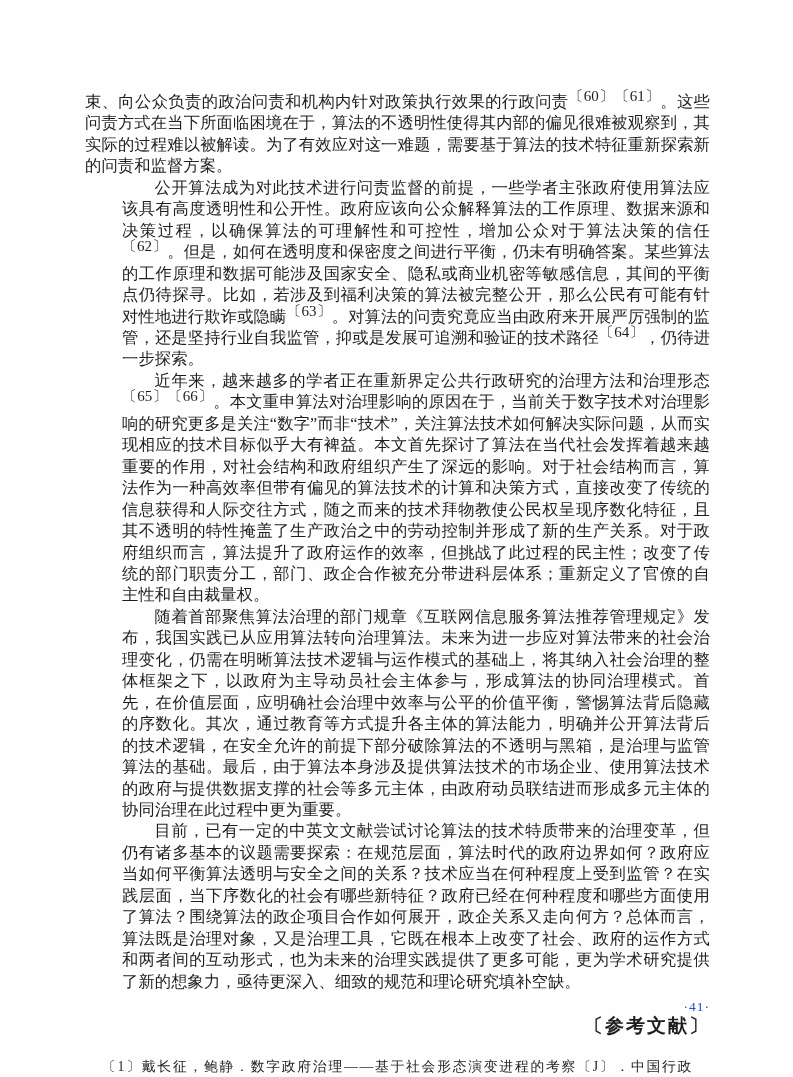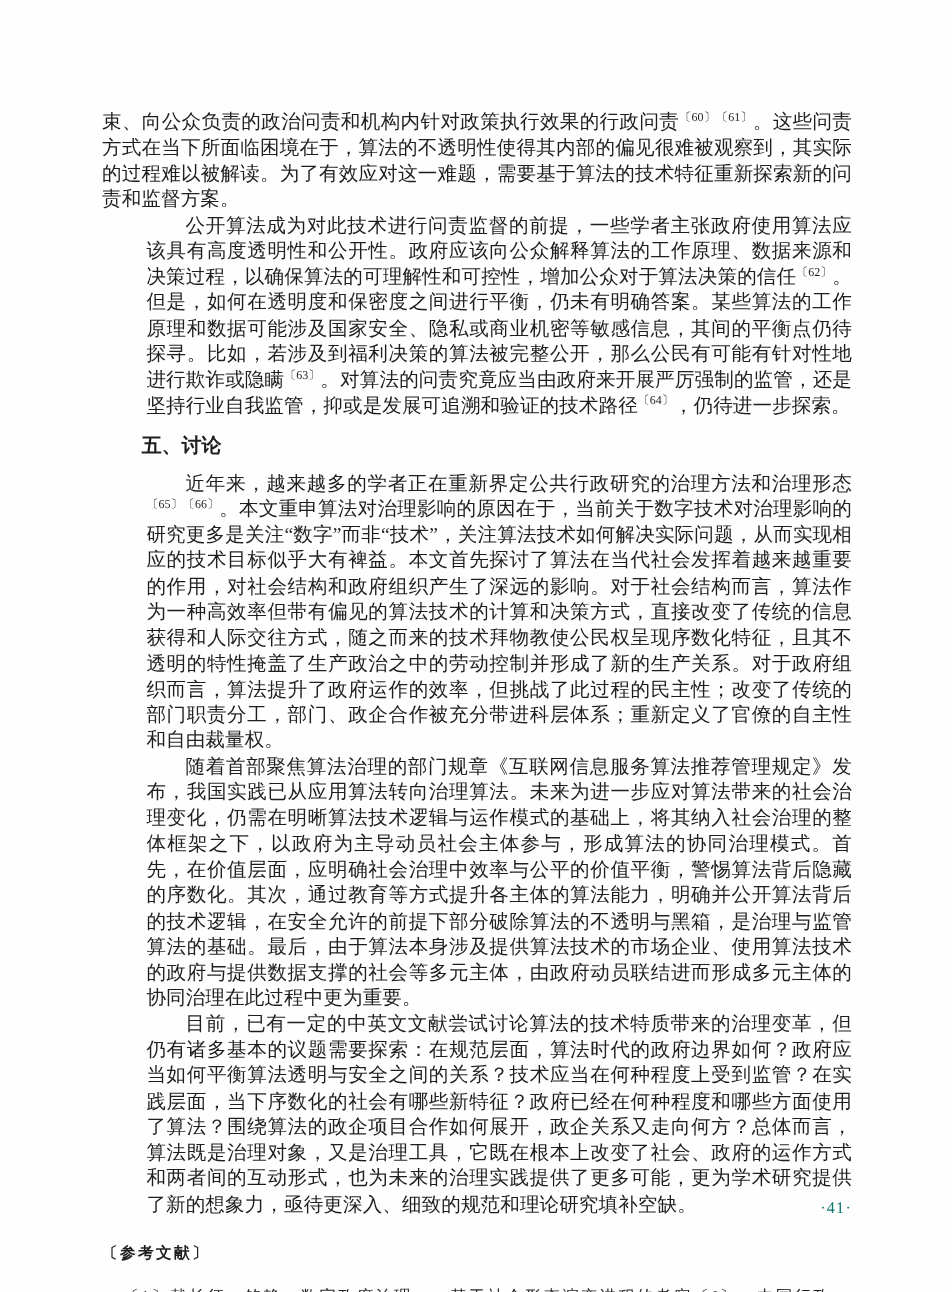--- a/index.html
+++ b/index.html
@@ -28,64 +28,63 @@
     font-size: 16.3px;
     line-height: 21.45px;
     text-align: justify;
     letter-spacing: 0.1px;
   }
   p.para.indent {
     text-indent: 2em;
     margin-left: 37px;
   }
   sup.cite {
-    font-size: 10px;
+    font-size: 15px;
     line-height: 0;
     vertical-align: 6px;
     letter-spacing: 0;
   }
   h2.section-heading {
     margin: 13px 0 9px 0;
     font-size: 16.6px;
     font-weight: bold;
     line-height: 21.45px;
     text-indent: 2em;
   }
   .ref-heading {
     margin: 21px 0 6px 0;
-    text-align: left;
+    text-align: right;
     font-weight: bold;
-    font-size: 13px;
+    font-size: 19px;
     letter-spacing: 2px;
   }
   p.reference {
     margin: 17px;
     font-size: 13.8px;
     line-height: 22px;
     letter-spacing: 1.6px;
     text-align: justify;
     text-align-last: justify;
   }
   .page-number {
     position: absolute;
     right: 83px;
     top: 999px;
     font-size: 13.5px;
     letter-spacing: 1px;
-    color: #0f766e;
+    color: #1d4ed8;
   }
 </style>
 </head>
 <body>
 
 <div class="page">
   <div class="content">
       <p class="para">束、向公众负责的政治问责和机构内针对政策执行效果的行政问责<sup class="cite">〔60〕〔61〕</sup>。这些问责方式在当下所面临困境在于，算法的不透明性使得其内部的偏见很难被观察到，其实际的过程难以被解读。为了有效应对这一难题，需要基于算法的技术特征重新探索新的问责和监督方案。</p>
       <p class="para indent">公开算法成为对此技术进行问责监督的前提，一些学者主张政府使用算法应该具有高度透明性和公开性。政府应该向公众解释算法的工作原理、数据来源和决策过程，以确保算法的可理解性和可控性，增加公众对于算法决策的信任<sup class="cite">〔62〕</sup>。但是，如何在透明度和保密度之间进行平衡，仍未有明确答案。某些算法的工作原理和数据可能涉及国家安全、隐私或商业机密等敏感信息，其间的平衡点仍待探寻。比如，若涉及到福利决策的算法被完整公开，那么公民有可能有针对性地进行欺诈或隐瞒<sup class="cite">〔63〕</sup>。对算法的问责究竟应当由政府来开展严厉强制的监管，还是坚持行业自我监管，抑或是发展可追溯和验证的技术路径<sup class="cite">〔64〕</sup>，仍待进一步探索。</p>
-      <h2 class="section-heading">五、讨论</h2>
       <p class="para indent">近年来，越来越多的学者正在重新界定公共行政研究的治理方法和治理形态<sup class="cite">〔65〕〔66〕</sup>。本文重申算法对治理影响的原因在于，当前关于数字技术对治理影响的研究更多是关注“数字”而非“技术”，关注算法技术如何解决实际问题，从而实现相应的技术目标似乎大有裨益。本文首先探讨了算法在当代社会发挥着越来越重要的作用，对社会结构和政府组织产生了深远的影响。对于社会结构而言，算法作为一种高效率但带有偏见的算法技术的计算和决策方式，直接改变了传统的信息获得和人际交往方式，随之而来的技术拜物教使公民权呈现序数化特征，且其不透明的特性掩盖了生产政治之中的劳动控制并形成了新的生产关系。对于政府组织而言，算法提升了政府运作的效率，但挑战了此过程的民主性；改变了传统的部门职责分工，部门、政企合作被充分带进科层体系；重新定义了官僚的自主性和自由裁量权。</p>
       <p class="para indent">随着首部聚焦算法治理的部门规章《互联网信息服务算法推荐管理规定》发布，我国实践已从应用算法转向治理算法。未来为进一步应对算法带来的社会治理变化，仍需在明晰算法技术逻辑与运作模式的基础上，将其纳入社会治理的整体框架之下，以政府为主导动员社会主体参与，形成算法的协同治理模式。首先，在价值层面，应明确社会治理中效率与公平的价值平衡，警惕算法背后隐藏的序数化。其次，通过教育等方式提升各主体的算法能力，明确并公开算法背后的技术逻辑，在安全允许的前提下部分破除算法的不透明与黑箱，是治理与监管算法的基础。最后，由于算法本身涉及提供算法技术的市场企业、使用算法技术的政府与提供数据支撑的社会等多元主体，由政府动员联结进而形成多元主体的协同治理在此过程中更为重要。</p>
       <p class="para indent">目前，已有一定的中英文文献尝试讨论算法的技术特质带来的治理变革，但仍有诸多基本的议题需要探索：在规范层面，算法时代的政府边界如何？政府应当如何平衡算法透明与安全之间的关系？技术应当在何种程度上受到监管？在实践层面，当下序数化的社会有哪些新特征？政府已经在何种程度和哪些方面使用了算法？围绕算法的政企项目合作如何展开，政企关系又走向何方？总体而言，算法既是治理对象，又是治理工具，它既在根本上改变了社会、政府的运作方式和两者间的互动形式，也为未来的治理实践提供了更多可能，更为学术研究提供了新的想象力，亟待更深入、细致的规范和理论研究填补空缺。</p>
       <div class="ref-heading">〔参考文献〕</div>
       <p class="reference">〔1〕戴长征，鲍静．数字政府治理——基于社会形态演变进程的考察〔J〕．中国行政管理，2017，</p>
     </div>
   <div class="page-number">·41·</div>
 </div>
 
 </body></html>

